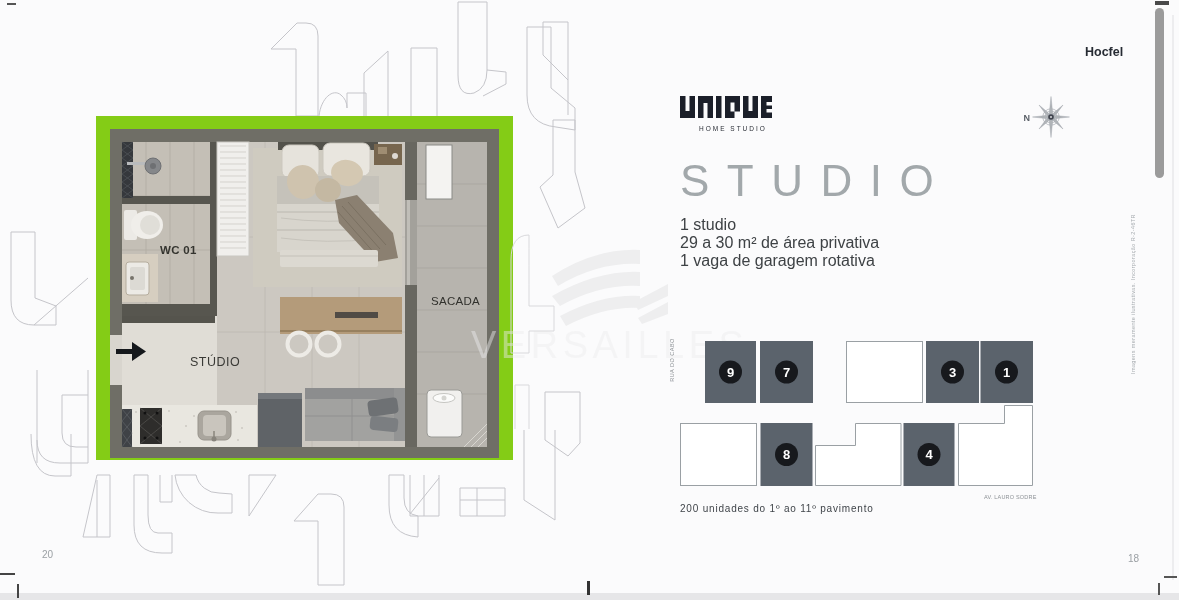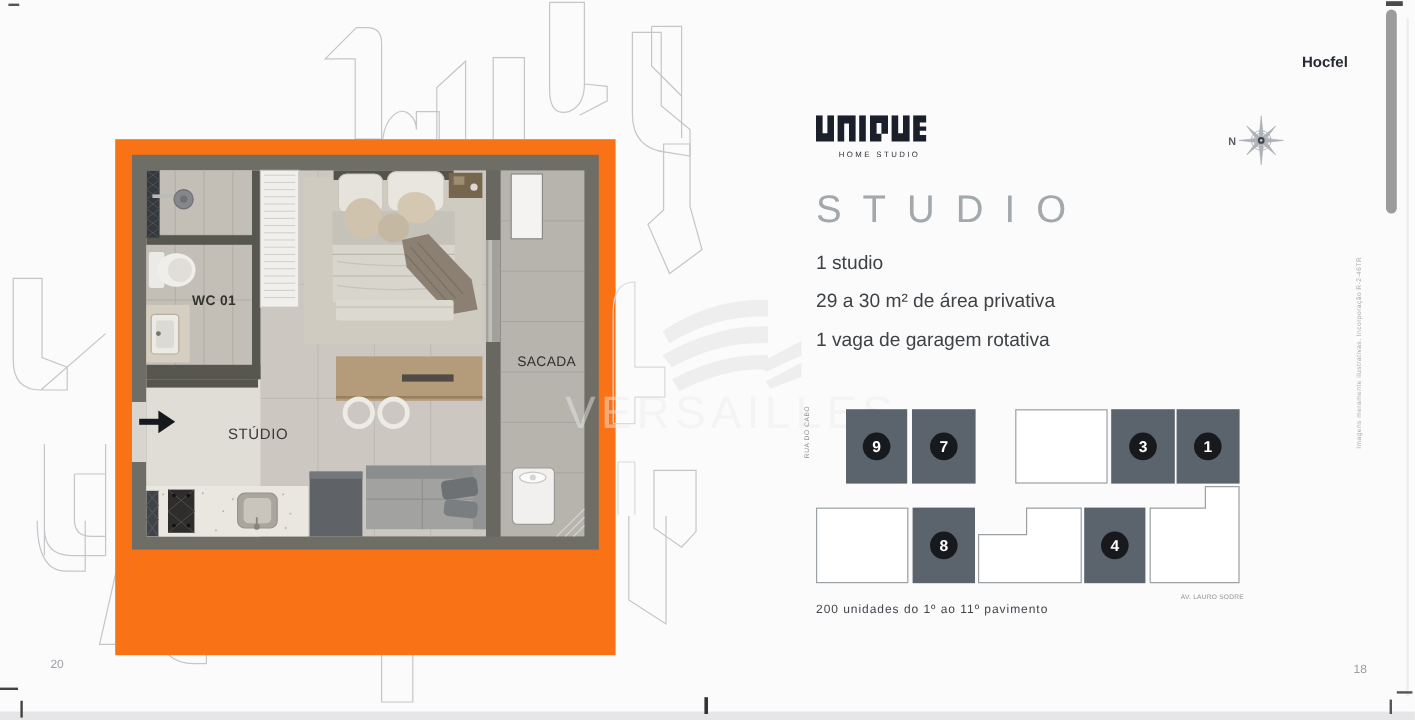--- a/index.html
+++ b/index.html
@@ -37,21 +37,21 @@
 <svg class="abs" style="left:440px;top:160px" width="420" height="240" viewBox="0 0 420 240">
   <g fill="#eeeeef">
     <path d="M112,116 Q155,88 200,90 L200,104 Q158,102 118,126 Z"></path>
     <path d="M112,136 Q158,110 200,112 L200,126 Q160,124 120,146 Z"></path>
     <path d="M120,156 Q162,134 200,136 L200,148 Q165,146 126,166 Z"></path>
     <polygon points="194,142 228,124 228,136 198,150"></polygon>
     <polygon points="198,158 228,142 228,154 202,164"></polygon>
   </g>
 </svg>
 
-<div class="abs" style="left:96px;top:116px;width:417px;height:430px;background:#f97316">
+<div class="abs" style="left:96px;top:116px;width:417px;height:344px;background:#84cc16">
 <svg width="417" height="355" viewBox="0 0 417 355">
 
   <rect x="14" y="13" width="389" height="329" fill="#6f6e66"></rect>
 
   <rect x="26" y="26" width="283" height="305" fill="#ccc8c1"></rect>
 
   <g stroke="#bcb8b1" stroke-width="0.8">
     <path d="M169,26 V331 M216,26 V331 M263,26 V331 M121,121 H309 M121,216 H309"></path>
   </g>
 
@@ -218,23 +218,23 @@
     <path d="M18,22 V0 H33 V22 H27.5 V7 H23.5 V22 Z"></path>
     <path d="M36,0 H41.5 V22 H36 Z"></path>
     <path fill-rule="evenodd" d="M45,0 H60 V22 H45 Z M50.5,6.5 H54.5 V15.5 H50.5 Z M54.5,15.5 H60 V22 H54.5 Z"></path>
     <path d="M63,0 H68.5 V15 H72.5 V0 H78 V22 H63 Z"></path>
     <path fill-rule="evenodd" d="M81,0 H92 V22 H81 Z M86.5,6 H92 V9.5 H86.5 Z M86.5,13 H92 V16.5 H86.5 Z"></path>
   </svg>
   
   <div style="font-size:6.5px;color:#2a2e36;letter-spacing:2.0px;margin:2px 0 0 19px;">HOME STUDIO</div>
 </div>
 
-<div class="abs" style="left:680px;top:156px;font-size:32px;color:#a2a8ab;letter-spacing:17.5px;">STUDIO</div>
-
-<div class="abs" style="left:680px;top:204px;font-size:16px;color:#3e4245;line-height:32px;">
+<div class="abs" style="left:680px;top:156px;font-size:44px;color:#a2a8ab;letter-spacing:17.5px;">STUDIO</div>
+
+<div class="abs" style="left:680px;top:216px;font-size:16px;color:#3e4245;line-height:18px;">
   1 studio<br>29 a 30 m² de área privativa<br>1 vaga de garagem rotativa
 </div>
 
 <div class="abs" style="left:1085px;top:45px;font-size:12.5px;font-weight:bold;color:#262b33;">Hocfel</div>
 
 <svg class="abs" style="left:1020px;top:93px" width="52" height="48" viewBox="0 0 52 48">
   <g stroke="#9ba0a6" fill="none" stroke-width="0.6">
     <circle cx="31" cy="24" r="8.2"></circle>
     <circle cx="31" cy="24" r="6"></circle>
     <circle cx="31" cy="24" r="3.6"></circle>

